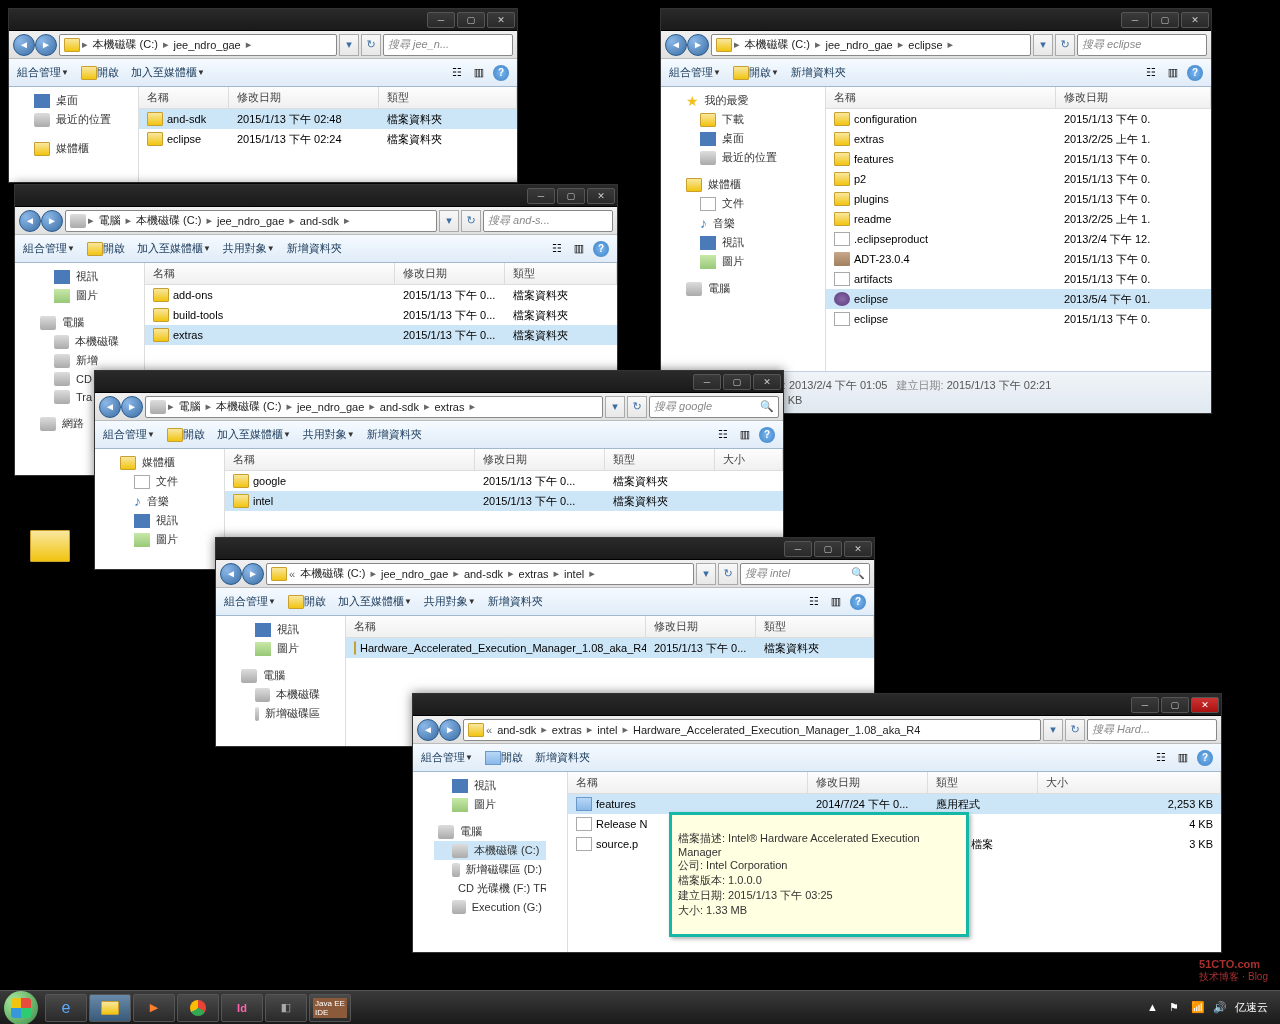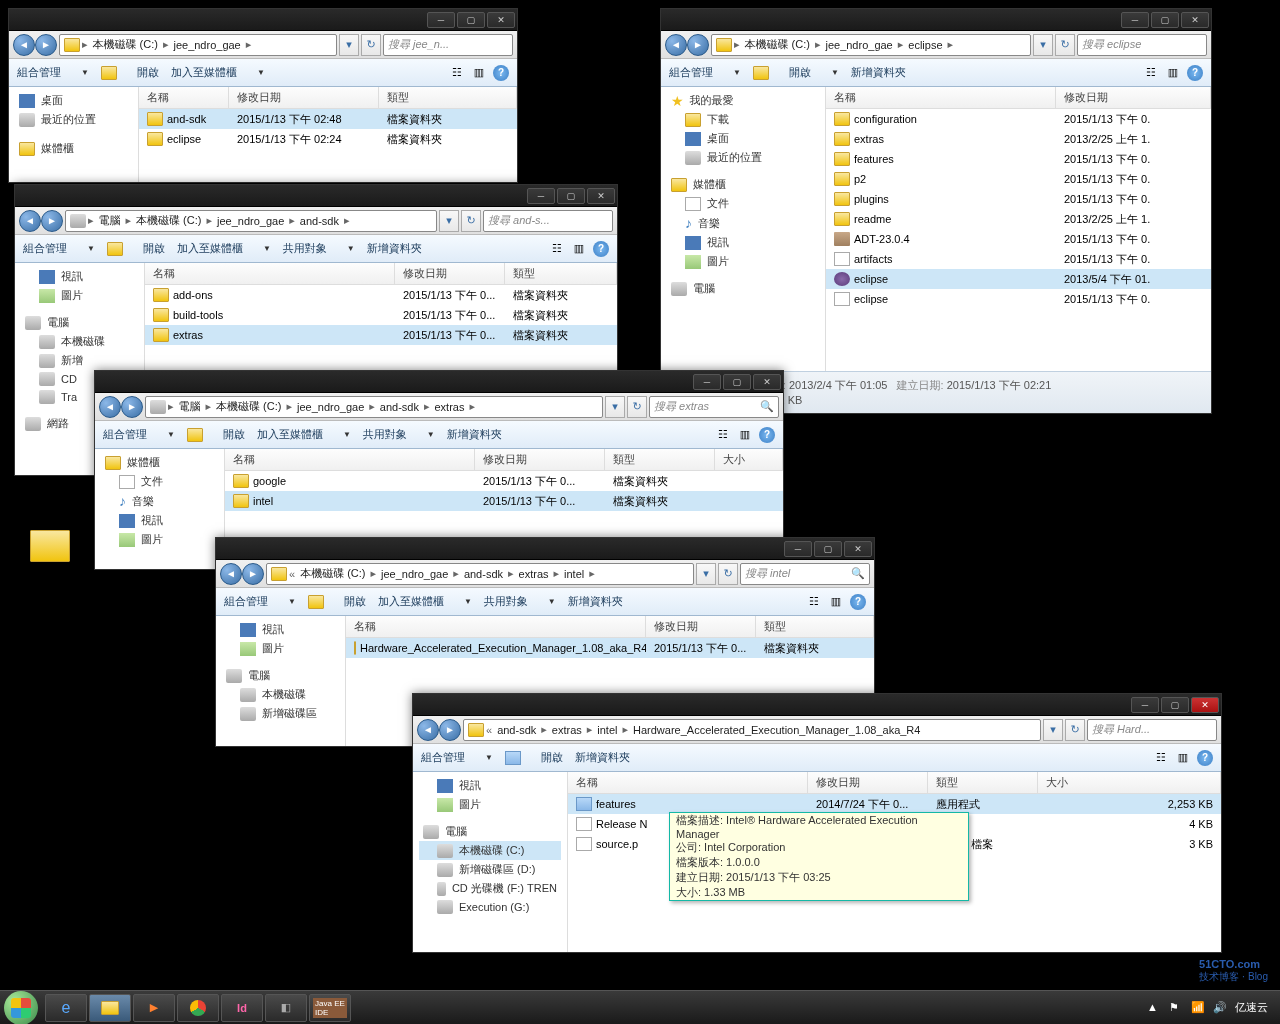--- a/index.html
+++ b/index.html
@@ -10,27 +10,27 @@
 .tbtn.close { background: linear-gradient(#c33,#a11); color: #fff; }
 .addrbar { height: 28px; background: linear-gradient(#f0f0f0,#e0e0e0); border-bottom: 1px solid #bbb; display: flex; align-items: center; padding: 2px 4px; gap: 2px; }
 .nav-btns { display: flex; gap: 0; }
 .nav-btn { width: 22px; height: 22px; border-radius: 50%; background: radial-gradient(circle at 30% 30%, #8cb8e8, #3a6ea5); border: 1px solid #2a5a8a; display: flex; align-items: center; justify-content: center; color: #fff; font-size: 10px; cursor: pointer; }
 .crumb-bar { flex: 1; height: 22px; background: #fff; border: 1px solid #888; border-radius: 2px; display: flex; align-items: center; padding: 0 4px; overflow: hidden; }
 .crumb { color: #222; padding: 0 3px; cursor: pointer; white-space: nowrap; }
 .crumb-sep { color: #666; padding: 0 2px; }
 .refresh-btn,.dropdown-btn { width: 20px; height: 22px; background: linear-gradient(#f8f8f8,#e8e8e8); border: 1px solid #aaa; display: flex; align-items: center; justify-content: center; cursor: pointer; color: #3a6ea5; }
 .search-box { width: 130px; height: 22px; background: #fff; border: 1px solid #888; border-radius: 2px; padding: 0 4px; display: flex; align-items: center; color: #888; font-style: italic; }
 .toolbar { height: 28px; background: linear-gradient(#f5faff,#e0ecf8); border-bottom: 1px solid #a0b8d0; display: flex; align-items: center; padding: 0 8px; gap: 12px; }
-.tool-item { color: #1a3a5a; cursor: pointer; display: flex; align-items: center; gap: 20px; }
+.tool-item { color: #1a3a5a; cursor: pointer; display: flex; align-items: center; gap: 0; }
 .tool-item .arr { font-size: 8px; color: #333; }
 .tool-icons { margin-left: auto; display: flex; gap: 6px; align-items: center; }
 .tool-ico { width: 16px; height: 16px; display: flex; align-items: center; justify-content: center; cursor: pointer; }
 .help-ico { width: 16px; height: 16px; border-radius: 50%; background: radial-gradient(#7ab8f0,#3a7ec5); color: #fff; font-weight: bold; display: flex; align-items: center; justify-content: center; font-size: 10px; cursor: pointer; }
 .content { display: flex; height: calc(100% - 78px); background: #fff; }
-.sidebar { width: 130px; background: #fff; border-right: 1px solid #ddd; padding: 4px 6px; overflow: hidden; }
+.sidebar { width: 130px; background: #fff; border-right: 1px solid #ddd; padding: 4px 21px; overflow: hidden; }
 .side-item { display: flex; align-items: center; gap: 6px; padding: 2px 4px; color: #333; cursor: pointer; white-space: nowrap; overflow: hidden; }
 .side-item.sub { padding-left: 18px; }
 .side-item.sel { background: #cde6f7; }
 .sico { width: 16px; height: 14px; display: inline-block; }
 .main { flex: 1; display: flex; flex-direction: column; }
 .cols { height: 22px; background: linear-gradient(#fdfdfd,#f0f0f0); border-bottom: 1px solid #ddd; display: flex; align-items: center; }
 .col { padding: 0 8px; color: #444; border-right: 1px solid #ddd; height: 100%; display: flex; align-items: center; cursor: pointer; }
 .rows { flex: 1; overflow: auto; }
 .row { display: flex; align-items: center; height: 20px; padding: 0 0; cursor: pointer; }
 .row.sel { background: #cde6f7; }
@@ -41,29 +41,29 @@
 .file-svg { background: #fff; border: 1px solid #aaa; }
 .eclipse-svg { background: radial-gradient(#8a6aaa,#5a3a7a); border-radius: 50%; }
 .zip-svg { background: linear-gradient(#c8a888,#a08060); border-radius: 1px; }
 .exe-svg { background: linear-gradient(#b8d8f8,#8ab8e8); border: 1px solid #6a98c8; }
 .fav-svg { color: #f0c020; font-size: 14px; line-height: 14px; }
 .drive-svg { background: linear-gradient(#ddd,#aaa); border-radius: 2px; }
 .img-svg { background: linear-gradient(#c8e8a8,#98c878); }
 .music-svg { color: #4080c0; font-size: 14px; }
 .vid-svg { background: #4a7ab8; }
 .details-pane { position: absolute; bottom: 0; left: 130px; right: 0; height: 42px; background: linear-gradient(#f0f4f8,#e0e8f0); border-top: 1px solid #c0d0e0; padding: 4px 10px; display: flex; align-items: center; gap: 16px; color: #555; font-size: 11px; }
-.tooltip { position: absolute; background: #ffffe1; border: 1px solid #14b8a6; padding: 0 6px; color: #333; box-shadow: 2px 2px 4px rgba(0,0,0,.3); z-index: 100; }
+.tooltip { position: absolute; background: #ffffe1; border: 3px solid #14b8a6; padding: 16px 6px; color: #333; box-shadow: 2px 2px 4px rgba(0,0,0,.3); z-index: 100; }
 .taskbar { position: absolute; bottom: 0; left: 0; right: 0; height: 34px; background: linear-gradient(#3a3a3a,#1a1a1a); border-top: 1px solid #555; display: flex; align-items: center; padding: 0 4px; }
 .start-btn { width: 34px; height: 34px; border-radius: 50%; background: radial-gradient(circle at 30% 30%, #a8e898, #3a8a4a); display: flex; align-items: center; justify-content: center; cursor: pointer; margin-right: 6px; }
 .start-btn::after { content:''; width: 20px; height: 20px; background: conic-gradient(#e74c3c 0 25%, #2ecc71 0 50%, #3498db 0 75%, #f1c40f 0); border-radius: 3px; }
 .task-item { width: 42px; height: 28px; margin: 0 1px; background: linear-gradient(#4a4a4a,#2a2a2a); border: 1px solid #555; border-radius: 2px; display: flex; align-items: center; justify-content: center; cursor: pointer; }
 .task-item.active { background: linear-gradient(#6a8aaa,#3a5a7a); }
 .tray { margin-left: auto; display: flex; align-items: center; gap: 8px; color: #fff; padding-right: 8px; }
 .tray-ico { width: 14px; height: 14px; cursor: pointer; }
-.watermark { position: absolute; bottom: 40px; right: 12px; color: #3b82f6; font-size: 16px; font-weight: bold; opacity: .7; }
+.watermark { position: absolute; bottom: 40px; right: 12px; color: #ef4444; font-size: 16px; font-weight: bold; opacity: .7; }
 </style>
 </head>
 <body>
 
 <div class="window" style="left:8px; top:8px; width:510px; height:175px;">
   <div class="titlebar">
     <div class="tbtn">─</div>
     <div class="tbtn">▢</div>
     <div class="tbtn">✕</div>
   </div>
@@ -279,20 +279,27 @@
           </div>
           <div class="row">
             <div class="cell name" style="width:230px">
               <span class="fico folder-svg"></span>
               <span>readme</span>
             </div>
             <div class="cell" style="flex:1">2013/2/25 上午 1.</div>
           </div>
           <div class="row">
             <div class="cell name" style="width:230px">
+              <span class="fico file-svg"></span>
+              <span>.eclipseproduct</span>
+            </div>
+            <div class="cell" style="flex:1">2013/2/4 下午 12.</div>
+          </div>
+          <div class="row">
+            <div class="cell name" style="width:230px">
               <span class="fico zip-svg"></span>
               <span>ADT-23.0.4</span>
             </div>
             <div class="cell" style="flex:1">2015/1/13 下午 0.</div>
           </div>
           <div class="row">
             <div class="cell name" style="width:230px">
               <span class="fico file-svg"></span>
               <span>artifacts</span>
             </div>
@@ -470,21 +477,21 @@
       <span class="crumb-sep">▸</span>
         <span class="crumb">jee_ndro_gae</span>
       <span class="crumb-sep">▸</span>
         <span class="crumb">and-sdk</span>
       <span class="crumb-sep">▸</span>
         <span class="crumb">extras</span>
       <span class="crumb-sep">▸</span>
     </div>
     <div class="dropdown-btn">▾</div>
       <div class="refresh-btn">↻</div>
-    <div class="search-box"><span>搜尋 extras</span>&nbsp;<span style="font-style:normal;color:#3a6ea5;margin-left:auto">🔍</span></div>
+    <div class="search-box"><span>搜尋 google</span>&nbsp;<span style="font-style:normal;color:#3a6ea5;margin-left:auto">🔍</span></div>
   </div>
   <div class="toolbar">
     <div class="tool-item">
         <span>組合管理</span> 
         <span class="arr">▼</span>
       </div>
     <div class="tool-item">
         <span class="fico folder-svg"></span>
         <span>開啟</span>
       </div>

